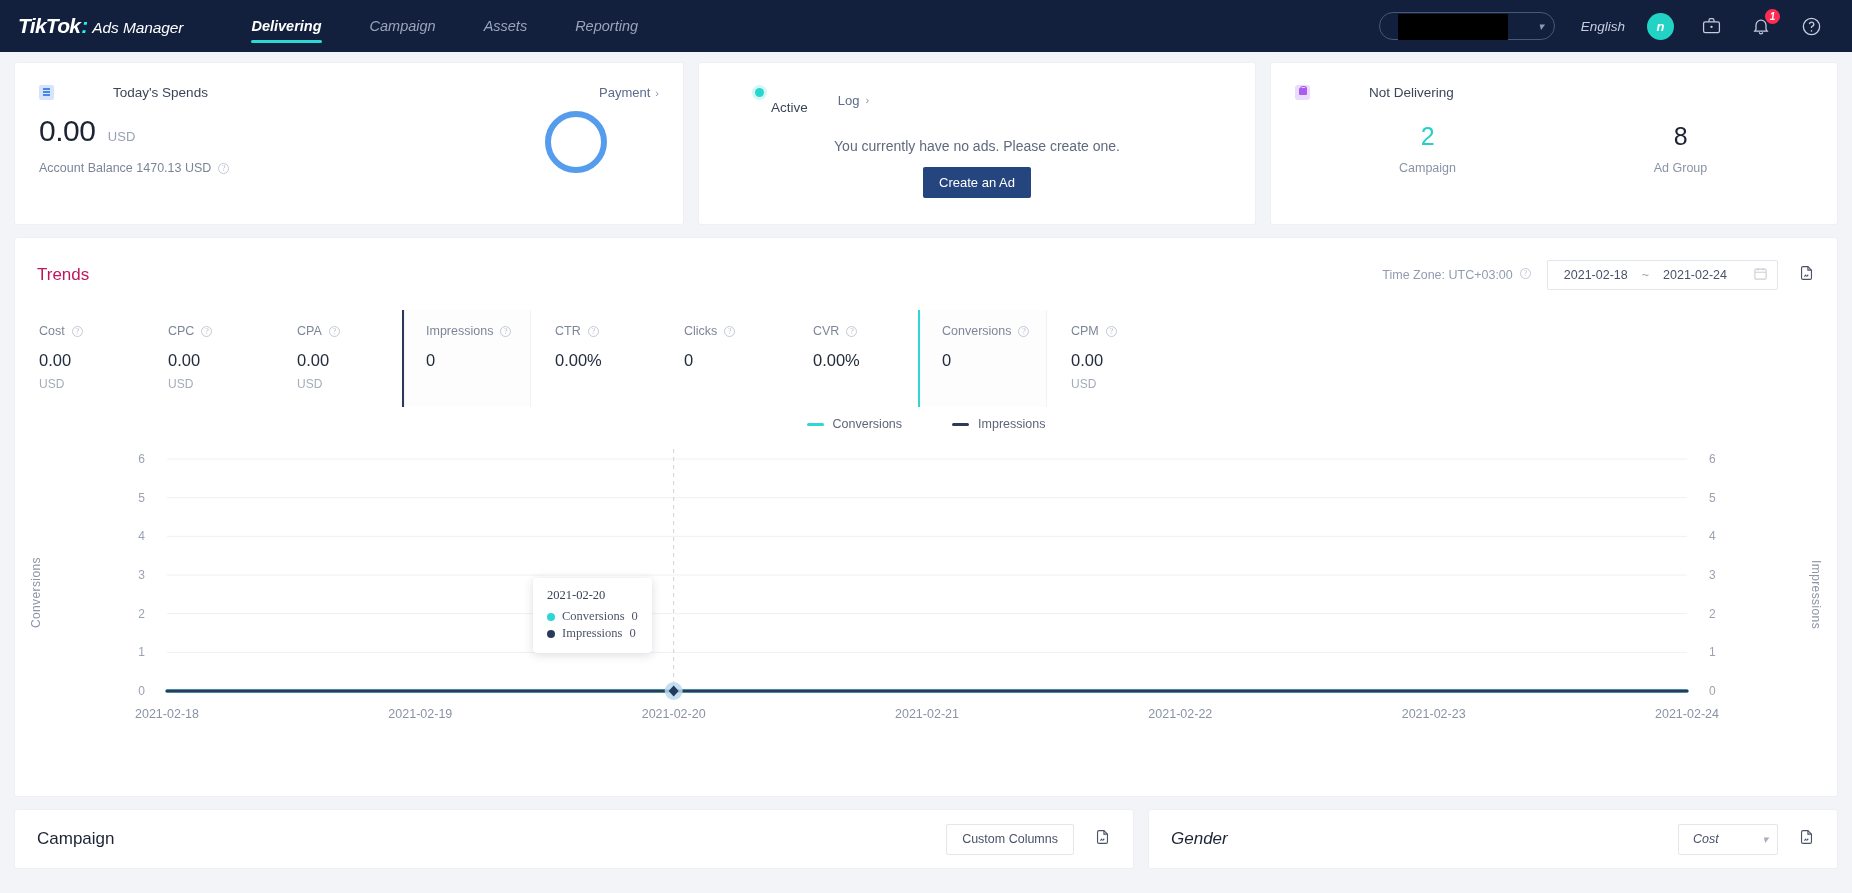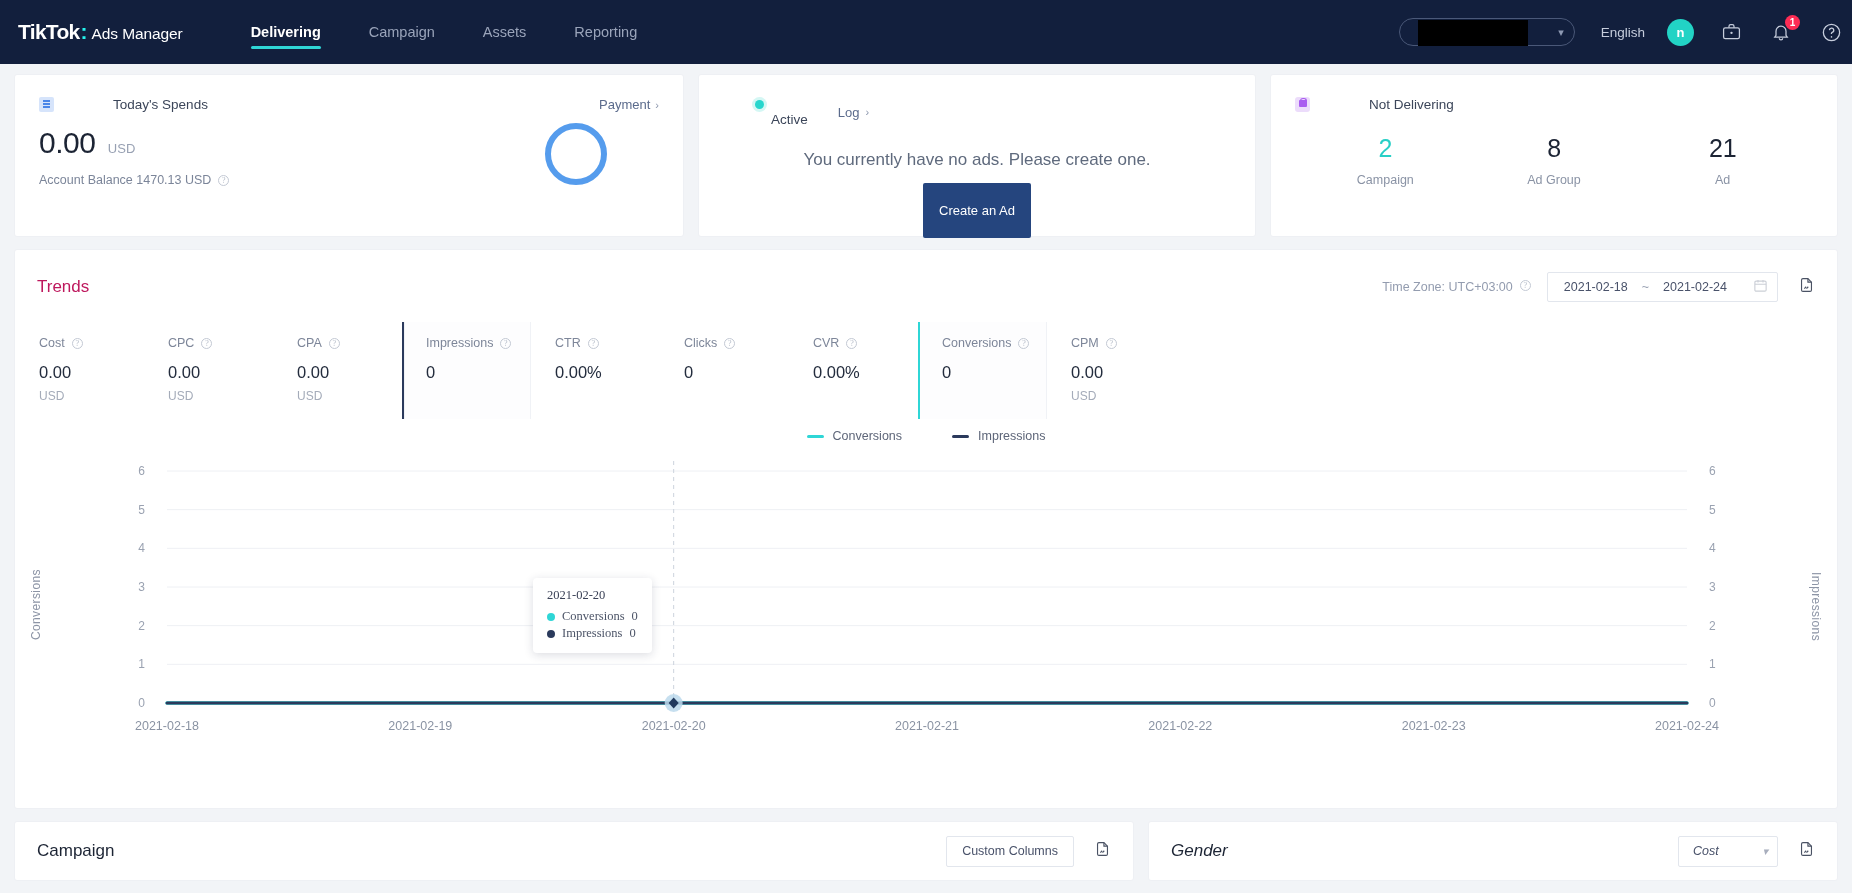--- a/index.html
+++ b/index.html
@@ -6,25 +6,26 @@
   html, body {
     width: 1852px; height: 893px;
     overflow: hidden;
     background: #f2f4f7;
     font-family: "Liberation Sans", sans-serif;
     -webkit-font-smoothing: antialiased;
   }
 
   
   .topnav {
-    height: 64px; width: 100%;
+    height: 52px; width: 100%;
     background: #121f3d;
     display: flex; align-items: center;
-    padding: 0 6px 0 18px;
+    padding: 0 26px 0 18px;
     position: relative;
+    font-style: italic;
   }
   .brand { display: flex; align-items: baseline; gap: 0px; margin-right: 44px; }
   .brand-tiktok {
     color: #ffffff; font-size: 21px; font-weight: 700;
     letter-spacing: -0.7px;
   }
   .brand-colon { color: #25f4ee; font-size: 21px; font-weight: 700; margin: 0 4px 0 1px; }
   .brand-sub { color: #ffffff; font-size: 15.5px; font-weight: 400; letter-spacing: -0.1px; }
 
   .navtabs { display: flex; align-items: center; height: 52px; gap: 0px; }
@@ -145,29 +146,29 @@
     content:""; position:absolute; left:3.5px; top:3px;
     width:8px;height:7px;border-radius:1px;background:#a95cf0;
   }
   .dot-purple::before{
     content:""; position:absolute; left:5px; top:1px;
     width:5px;height:4px;border:1.3px solid #a95cf0;border-bottom:none;border-radius:3px 3px 0 0;
   }
   .log-link { font-size: 13px; color: #5b6b8c; margin-left: 30px; cursor:pointer; display:flex;align-items:center;gap:6px;}
 
   .empty-msg {
-    text-align: center; font-size: 17px; color: #5f6a7d;
+    text-align: center; font-size: 14px; color: #5f6a7d;
     margin-top: 23px;
   }
   .create-btn {
     display: block; margin: 13px auto 0 auto;
     background: #25457e; color: #ffffff;
     border: none; border-radius: 2px;
     font-size: 13px; font-family: inherit;
-    padding: 20px 16px; cursor: pointer;
+    padding: 8px 16px; cursor: pointer;
   }
 
   .stats-row { display: flex; margin-top: 22px; padding: 0 30px; }
   .stat { flex: 1; text-align: center; }
   .stat-num { font-size: 25px; font-weight: 400; color: #1c2434; letter-spacing:-0.3px;}
   .stat-num.teal { color: #28cfc6; }
   .stat-lbl { font-size: 12.5px; color: #8a93a5; margin-top: 10px; }
 
   
   .trends {
@@ -352,24 +353,20 @@
       <span class="card-title">Not Delivering</span>
     </div>
     <div class="stats-row">
       <div class="stat">
         <div class="stat-num teal">2</div>
         <div class="stat-lbl">Campaign</div>
       </div>
       <div class="stat">
         <div class="stat-num">8</div>
         <div class="stat-lbl">Ad Group</div>
-      </div>
-      <div class="stat">
-        <div class="stat-num">21</div>
-        <div class="stat-lbl">Ad</div>
       </div>
     </div>
   </div>
 </div>
 
 <div class="trends">
   <div class="trends-head">
     <span class="trends-title">Trends</span>
     <div class="trends-tools">
       <span class="tz">

